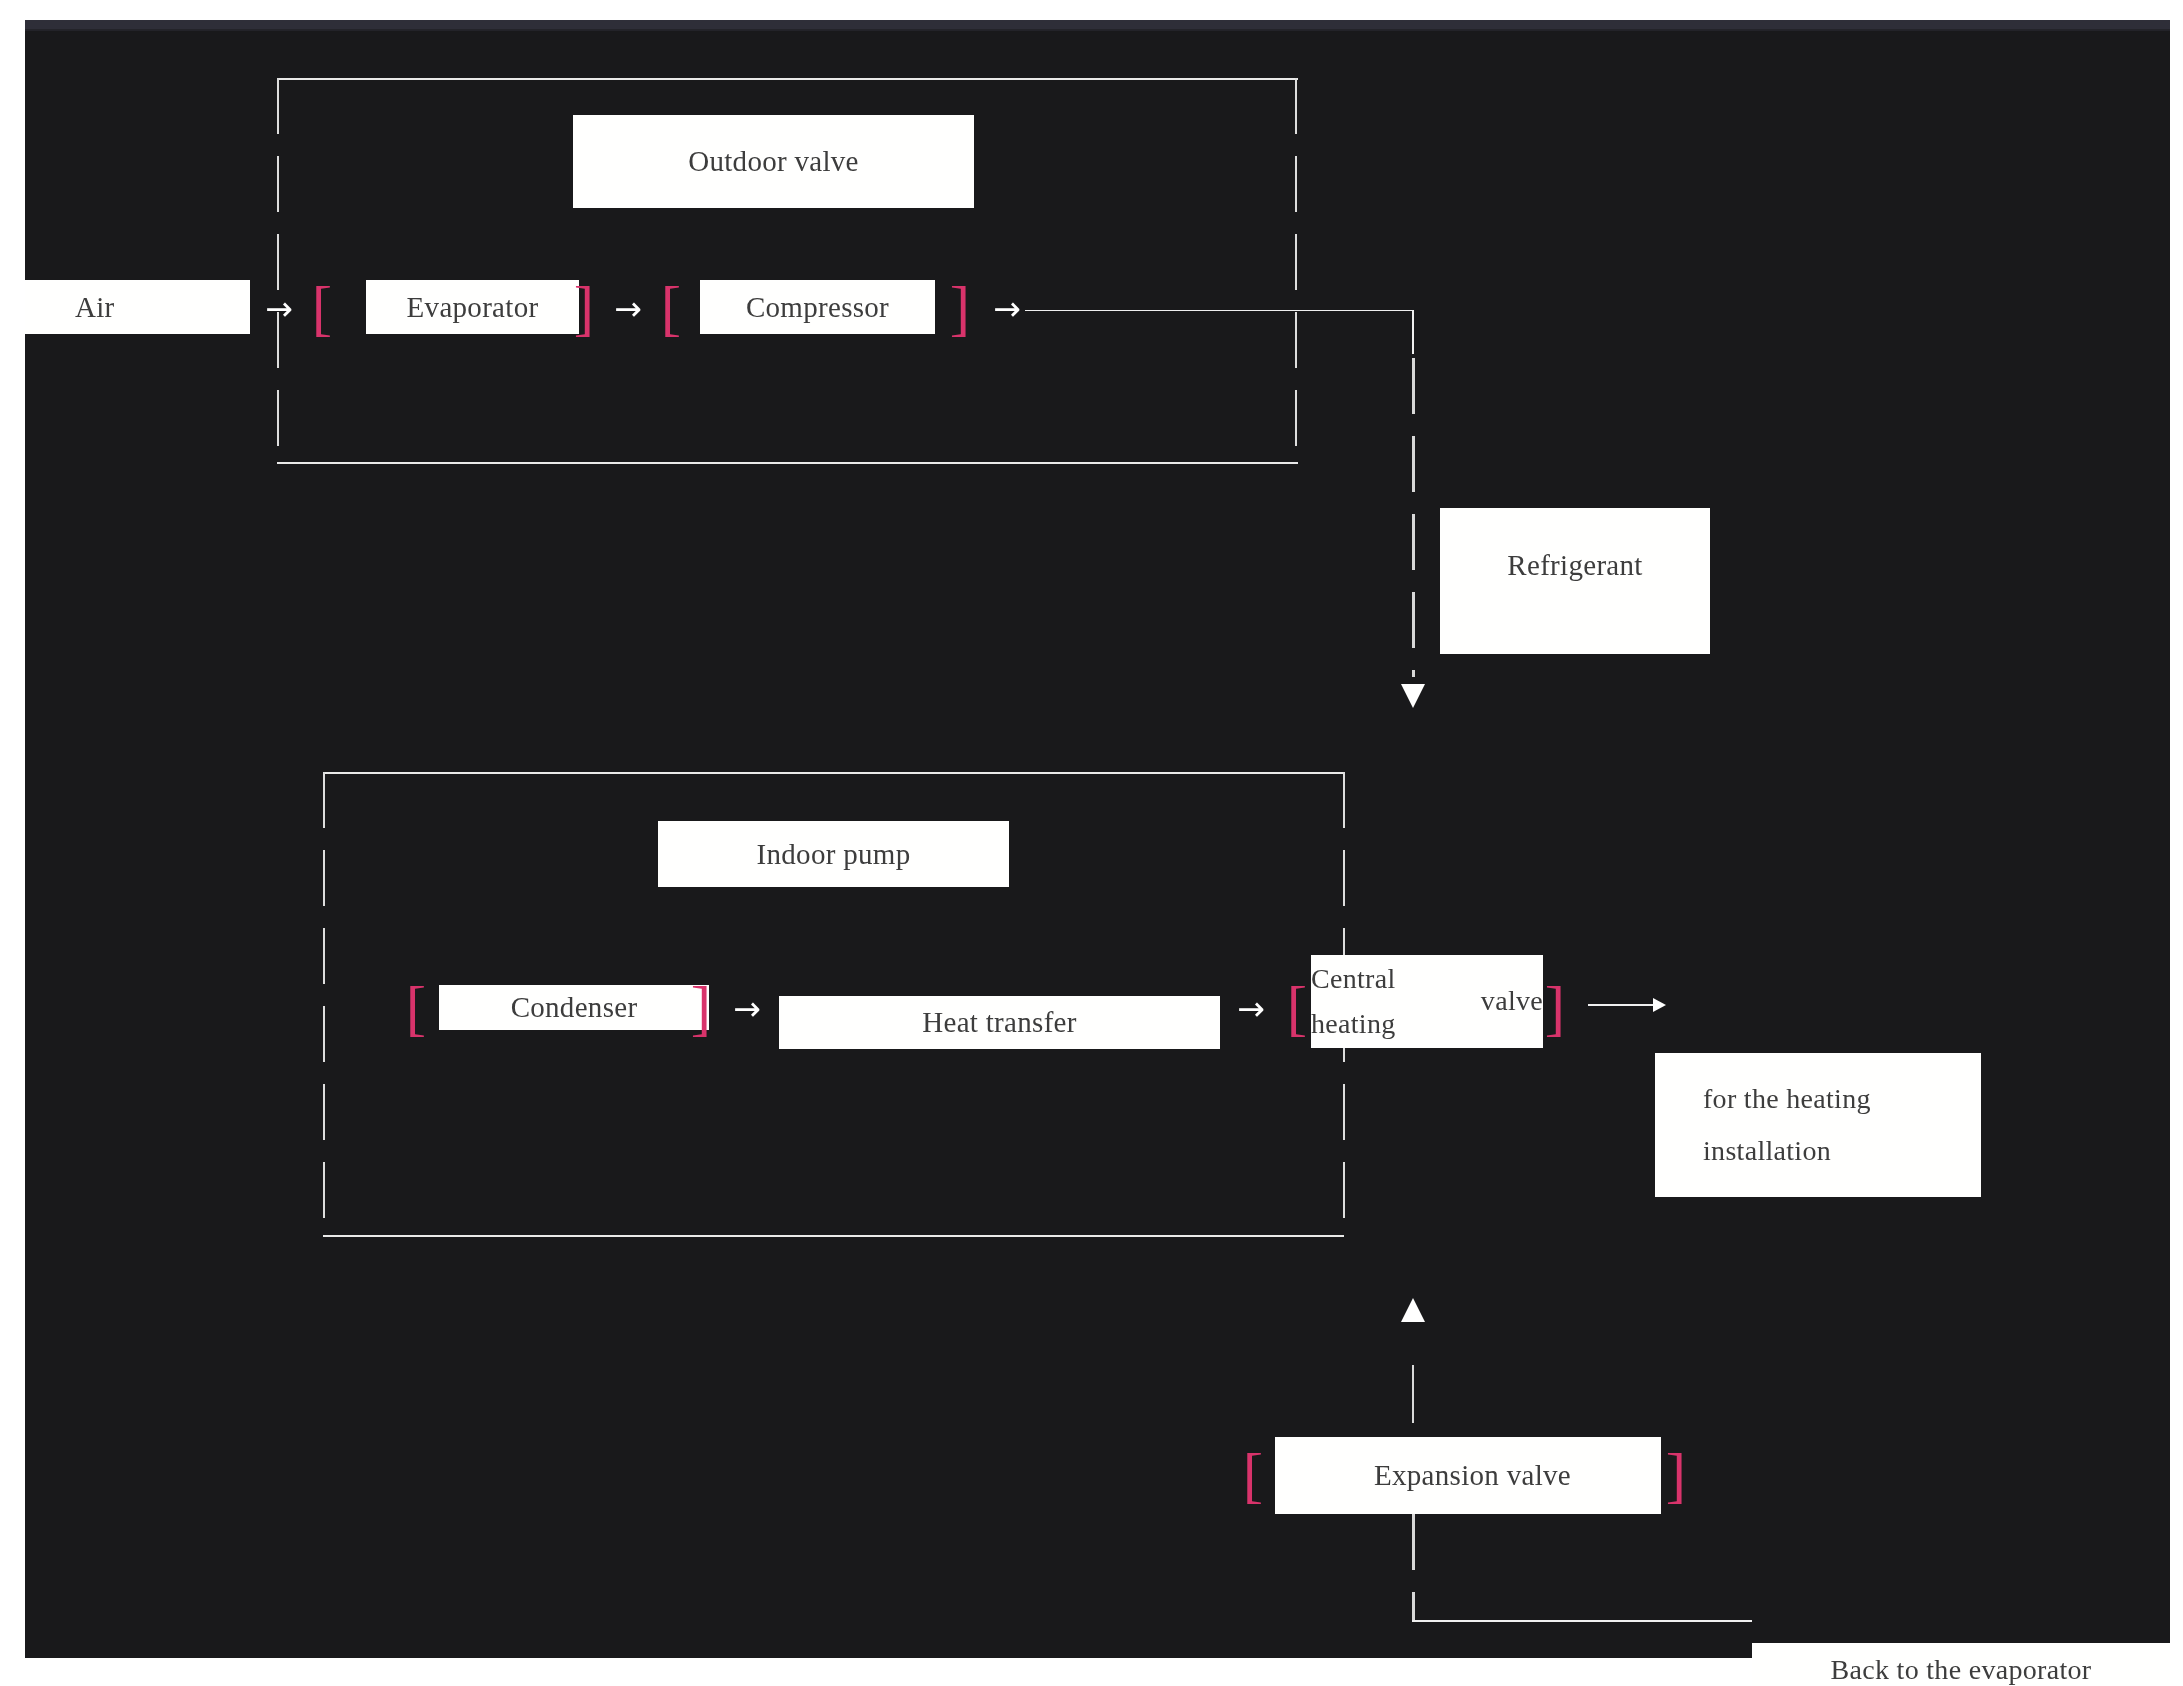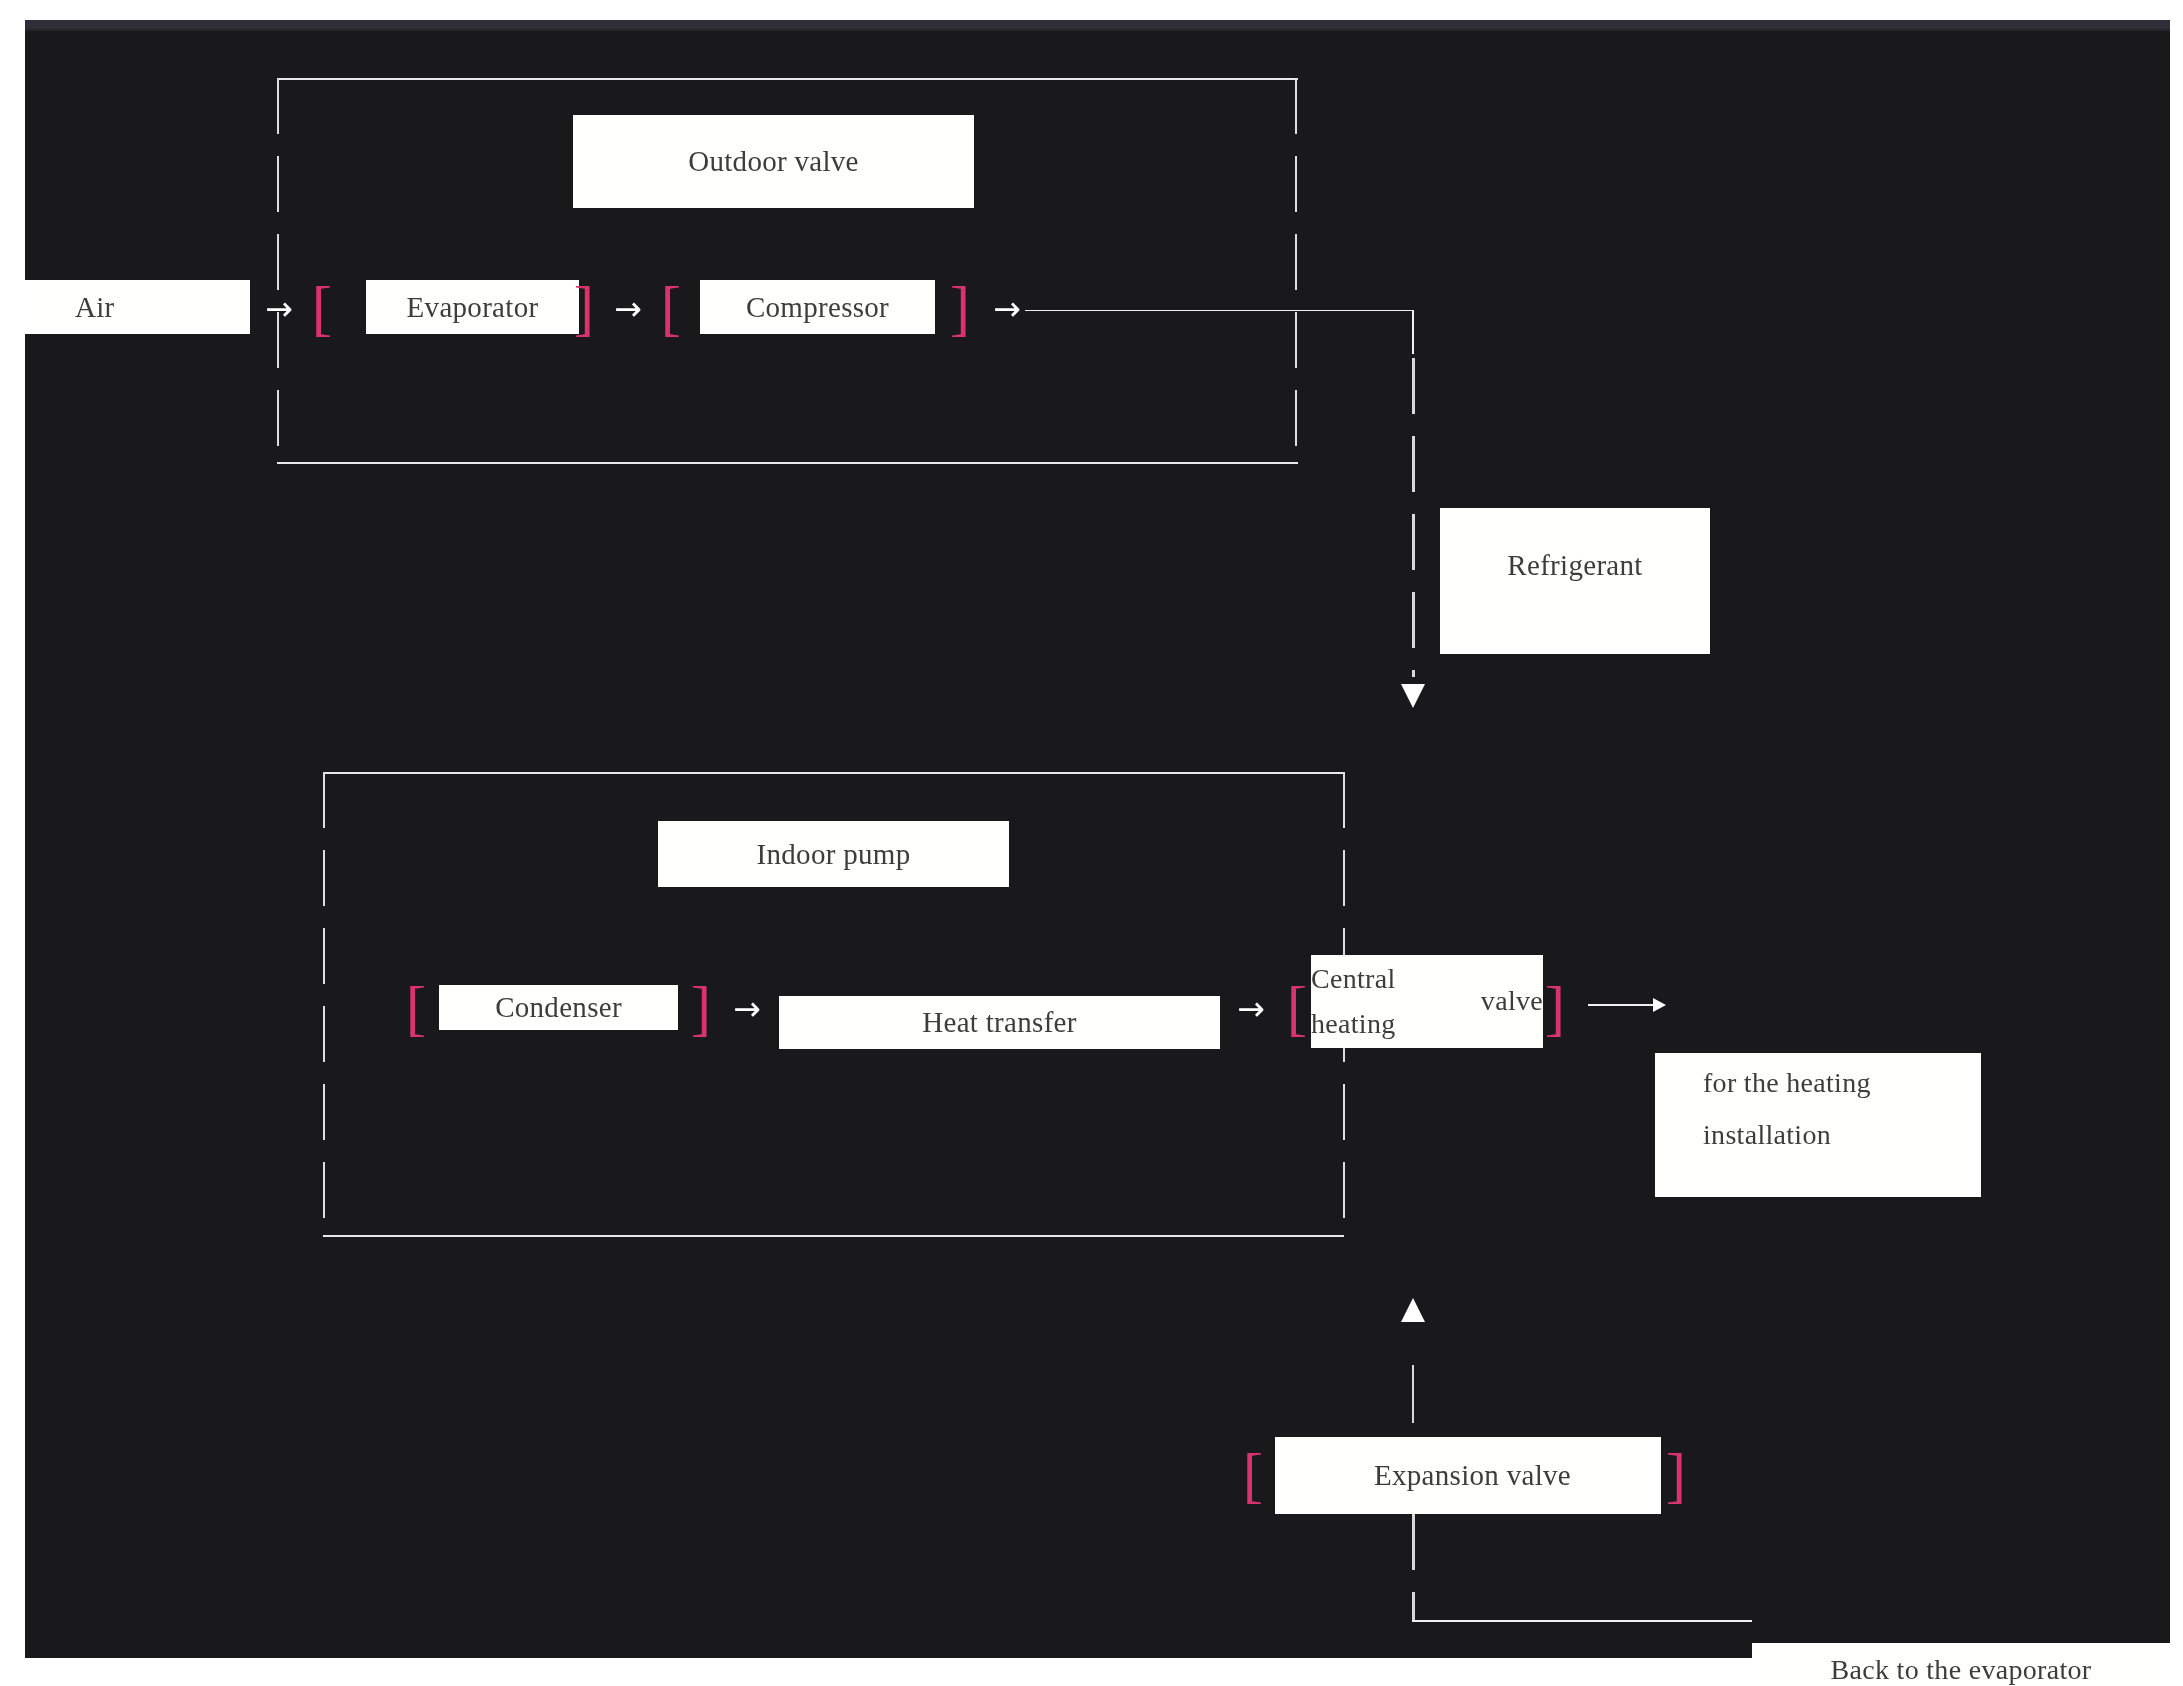--- a/index.html
+++ b/index.html
@@ -24,21 +24,21 @@
   .rect-edge-h{position:absolute;height:2px;background:#e9e9e9;}
   .rect-edge-v{position:absolute;width:2px;background:repeating-linear-gradient(to bottom,#dedede 0 56px,transparent 56px 78px);}
 
   .tri{position:absolute;width:0;height:0;}
   .tri.down{border-left:12.6px solid transparent;border-right:12.6px solid transparent;border-top:24px solid #ffffff;}
   .tri.up{border-left:12.6px solid transparent;border-right:12.6px solid transparent;border-bottom:24px solid #ffffff;}
   .tri.right{border-top:7.3px solid transparent;border-bottom:7.3px solid transparent;border-left:13.3px solid #ffffff;}
 
   .twolines{flex-direction:row;line-height:1.6;font-size:28px;}
   .paragraph{align-items:flex-start;justify-content:flex-start;flex-direction:column;
-             padding:4px 0 0 48px;line-height:1.85;font-size:28px;box-sizing:border-box;}
+             padding:20px 0 0 48px;line-height:1.85;font-size:28px;box-sizing:border-box;}
 </style>
 </head>
 <body>
 
 <div class="page">
   <div class="canvas">
     <div class="topstrip"></div>
 
     <div>
       <div class="rect-edge-h" style="left:252px;top:58px;width:1021px;"></div>
@@ -87,21 +87,21 @@
       <div class="rect-edge-h" style="left:298px;top:1215px;width:1021px;"></div>
       <div class="rect-edge-v" style="left:298px;top:752px;height:465px;"></div>
       <div class="rect-edge-v" style="left:1318px;top:752px;height:465px;"></div>
     </div>
 
     <div class="box" style="left:633px;top:801px;width:351px;height:66px;">
       <span>Indoor pump</span>
     </div>
 
     <span class="bracket" style="left:391px;top:988px;">[</span>
-    <div class="box" style="left:414px;top:965px;width:239px;height:45px;">
+    <div class="box" style="left:414px;top:965px;width:270px;height:45px;">
       <span>Condenser</span>
     </div>
     <span class="bracket" style="left:676px;top:988px;">]</span>
     <span class="arrow" style="left:722px;top:988px;">→</span>
 
     <div class="box" style="left:754px;top:976px;width:441px;height:53px;">
       <span>Heat transfer</span>
     </div>
 
     <span class="arrow" style="left:1226px;top:988px;">→</span>

